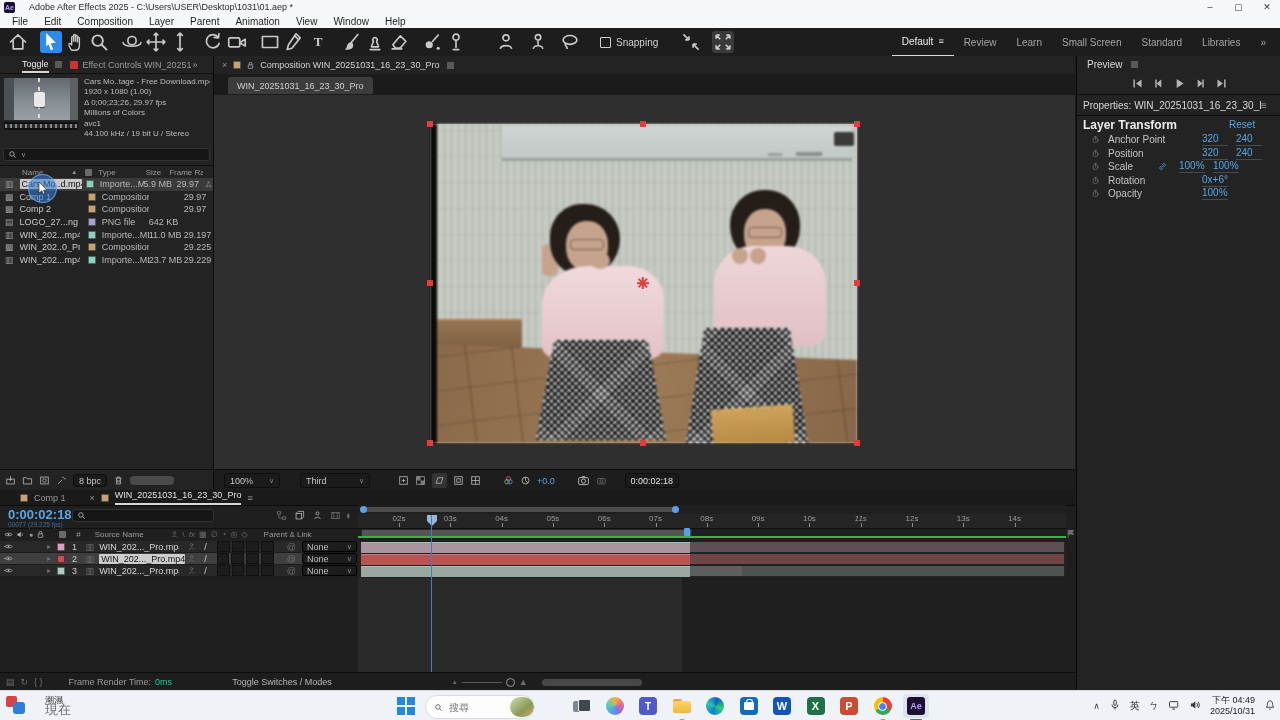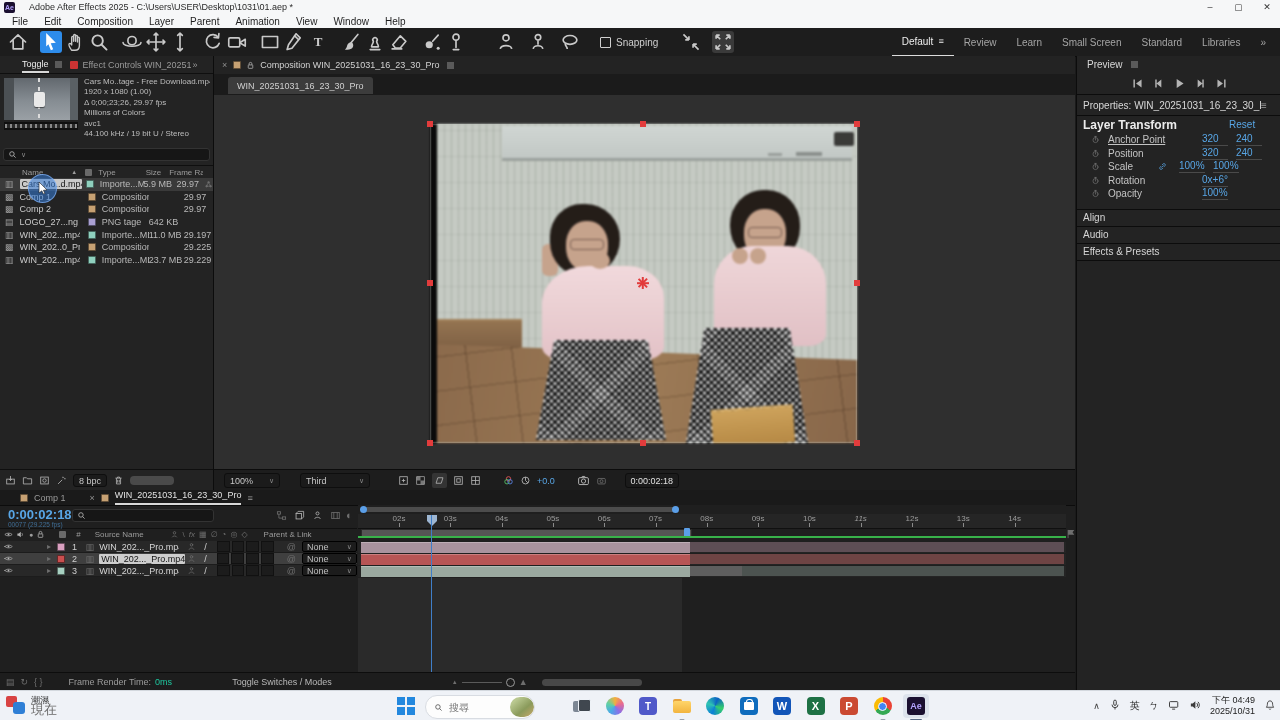--- a/index.html
+++ b/index.html
@@ -319,21 +319,21 @@
         <span style="margin-left: 6px; width: 62px; overflow: hidden; white-space: nowrap;">Comp 2</span>
         <span class="chip" style="background: rgb(198, 161, 115); margin-left: 8px;"></span>
         <span style="margin-left: 6px; width: 48px; overflow: hidden; white-space: nowrap; color: rgb(185, 185, 185);">Composition</span>
         <span style="width: 36px; color: rgb(185, 185, 185);"></span>
         <span style="width: 30px; color: rgb(185, 185, 185);">29.97</span>
       </div>
       <div class="prow" style="top: 37.8px;">
         <span style="margin-left: 5px; color: rgb(154, 154, 154); font-size: 9px;">▤</span>
         <span style="margin-left: 6px; width: 62px; overflow: hidden; white-space: nowrap;">LOGO_27...ng</span>
         <span class="chip" style="background: rgb(169, 160, 210); margin-left: 8px;"></span>
-        <span style="margin-left: 6px; width: 48px; overflow: hidden; white-space: nowrap; color: rgb(185, 185, 185);">PNG tage</span>
+        <span style="margin-left: 6px; width: 48px; overflow: hidden; white-space: nowrap; color: rgb(185, 185, 185);">PNG file</span>
         <span style="width: 36px; color: rgb(185, 185, 185);">642 KB</span>
         <span style="width: 30px; color: rgb(185, 185, 185);"></span>
       </div>
       <div class="prow" style="top: 50.4px;">
         <span style="margin-left: 5px; color: rgb(154, 154, 154); font-size: 9px;">▥</span>
         <span style="margin-left: 6px; width: 62px; overflow: hidden; white-space: nowrap;">WIN_202...mp4</span>
         <span class="chip" style="background: rgb(143, 208, 190); margin-left: 8px;"></span>
         <span style="margin-left: 6px; width: 48px; overflow: hidden; white-space: nowrap; color: rgb(185, 185, 185);">Importe...MEX</span>
         <span style="width: 36px; color: rgb(185, 185, 185);">11.0 MB</span>
         <span style="width: 30px; color: rgb(185, 185, 185);">29.197</span>
@@ -575,21 +575,21 @@
     <span class="blue" style="margin-left:52px;font-size:10px">Reset</span>
   </div>
   <div id="prop-rows">
       <div class="row" style="height: 13.5px; font-size: 10px;">
         <span class="ic xs dim" style="margin-left: 14px;">
           <svg viewBox="0 0 16 16" fill="none" stroke="currentColor" stroke-width="1.3" stroke-linecap="round" stroke-linejoin="round">
             <circle cx="8" cy="9" r="4.5"></circle>
             <path d="M8 9 V6.4 M6.5 2.5 H9.5 M8 2.5 V4.4"></path>
           </svg>
         </span>
-        <span style="margin-left: 8px; color: rgb(196, 196, 196); width: 62px; text-decoration: underline;">Anchor Point</span>
+        <span style="margin-left: 8px; color: rgb(196, 196, 196); width: 62px;">Anchor Point</span>
         <span class="hot" style="margin-left: 32px; min-width: 26px;">320</span>
         <span class="hot" style="margin-left: 8px; min-width: 26px;">240</span>
       </div>
       <div class="row" style="height: 13.5px; font-size: 10px;">
         <span class="ic xs dim" style="margin-left: 14px;">
           <svg viewBox="0 0 16 16" fill="none" stroke="currentColor" stroke-width="1.3" stroke-linecap="round" stroke-linejoin="round">
             <circle cx="8" cy="9" r="4.5"></circle>
             <path d="M8 9 V6.4 M6.5 2.5 H9.5 M8 2.5 V4.4"></path>
           </svg>
         </span>
@@ -625,31 +625,20 @@
       </div>
       <div class="row" style="height: 13.5px; font-size: 10px;">
         <span class="ic xs dim" style="margin-left: 14px;">
           <svg viewBox="0 0 16 16" fill="none" stroke="currentColor" stroke-width="1.3" stroke-linecap="round" stroke-linejoin="round">
             <circle cx="8" cy="9" r="4.5"></circle>
             <path d="M8 9 V6.4 M6.5 2.5 H9.5 M8 2.5 V4.4"></path>
           </svg>
         </span>
         <span style="margin-left: 8px; color: rgb(196, 196, 196); width: 62px;">Opacity</span>
         <span class="hot" style="margin-left: 32px; min-width: 26px;">100%</span>
-      </div>
-    </div>
-  <div id="prop-sections" style="margin-top:8px">
-      <div class="row" style="height: 16px; border-top: 1px solid rgb(12, 12, 12); font-size: 10px;">
-        <span style="margin-left: 6px; color: rgb(213, 213, 213);">Align</span>
-      </div>
-      <div class="row" style="height: 16px; border-top: 1px solid rgb(12, 12, 12); font-size: 10px;">
-        <span style="margin-left: 6px; color: rgb(213, 213, 213);">Audio</span>
-      </div>
-      <div class="row" style="height: 16px; border-top: 1px solid rgb(12, 12, 12); font-size: 10px; border-bottom: 1px solid rgb(12, 12, 12);">
-        <span style="margin-left: 6px; color: rgb(213, 213, 213);">Effects &amp; Presets</span>
       </div>
     </div>
 </div>
 
 <div class="panel" style="left:0;top:490px;width:1075px;height:200px;background:#1f1f1f">
 
   <div class="row" style="height:15px;background:#1a1a1a;border-bottom:1px solid #0c0c0c;font-size:9px">
     <span class="chip" style="margin-left:20px;background:#c6a173"></span>
     <span style="margin-left:6px;color:#9a9a9a">Comp 1</span>
     <span style="margin-left:24px;color:#8f8f8f">×</span>
@@ -898,21 +887,21 @@
     <span style="margin-left:60px;color:#b8b8b8">Toggle Switches / Modes</span>
     <span class="dim" style="margin-left:120px;font-size:6px">▲</span>
     <span style="width:40px;height:1px;background:#5a5a5a;margin:0 4px"></span>
     <span style="width:7px;height:7px;border:1px solid #9a9a9a;border-radius:50%;margin-right:4px"></span>
     <span class="dim" style="font-size:9px">▲</span>
     <span style="width:100px;height:7px;background:#484848;border-radius:4px;margin-left:14px"></span>
   </div>
 </div>
 
 <div id="taskbar" class="abs">
-  <div class="abs row" style="left:6px;top:4px;gap:5px">
+  <div class="abs row" style="left:6px;top:4px;gap:19px">
     <span style="position:relative;width:20px;height:20px">
       <span class="abs" style="left:0;top:1px;width:11px;height:11px;background:#d84343;border-radius:2px"></span>
       <span class="abs" style="left:7px;top:7px;width:12px;height:12px;background:#2f7fd6;border-radius:3px"></span>
     </span>
     <span style="display:inline-block;line-height:10px">
       <span style="display:block;font-size:9px;color:#2d2d2d">潮濕</span>
       <span style="display:block;font-size:13px;color:#6a6a6a">現在</span>
     </span>
   </div>
 

